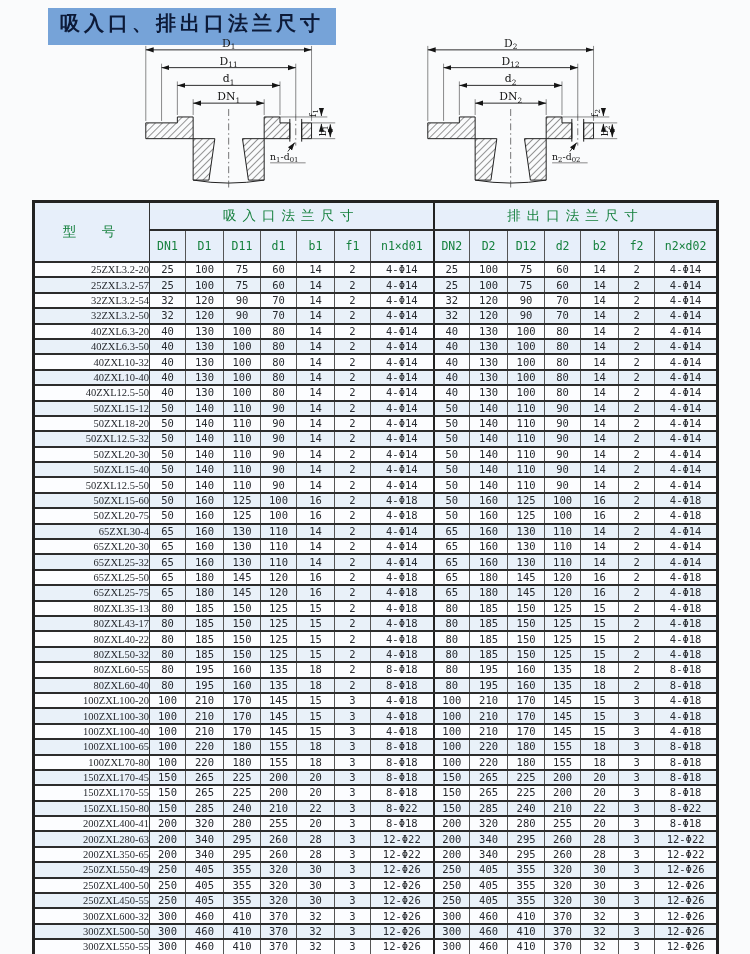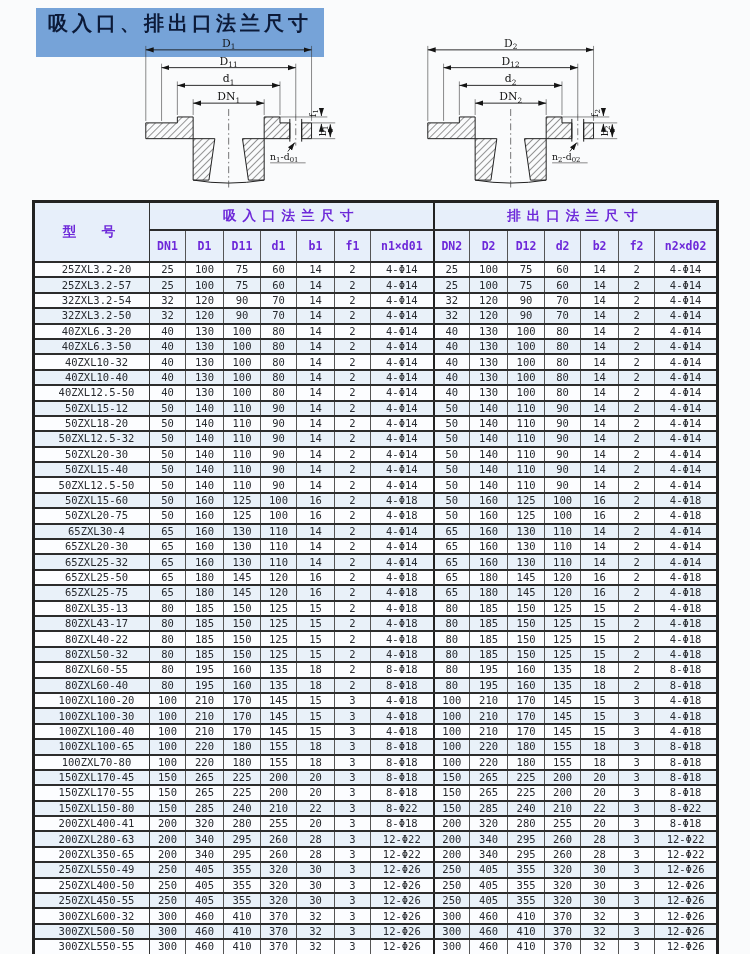--- a/index.html
+++ b/index.html
@@ -4,26 +4,26 @@
 <style>
   html,body { margin:0; padding:0; }
   body {
     width:750px; height:954px;
     background:#fafbfc;
     font-family:"Liberation Sans", sans-serif;
     position:relative;
     overflow:hidden;
   }
   .title-banner {
-    position:absolute; left:36px; top:8px;
+    position:absolute; left:48px; top:8px;
     background:#76a3d8;
     color:#0c1a38;
     font-size:20px; font-weight:bold;
     letter-spacing:4px;
-    padding:2px 12px 20px 12px;
+    padding:2px 12px 8px 12px;
   }
   .flange-diagram { position:absolute; top:36px; }
   #diagram-suction  { left:130px; }
   #diagram-discharge{ left:412px; }
 
   .dl { font-family:"DejaVu Serif","Liberation Serif",serif; font-size:11px; fill:#141414; }
   .dl .sub { font-size:7.5px; }
   .dl.small { font-size:9.5px; }
   .dl.small .sub { font-size:7px; }
 
@@ -43,38 +43,39 @@
     border-left:1px solid #555; border-right:1px solid #555;
     border-top:2px solid #2c2c2c; border-bottom:2px solid #2c2c2c;
     padding:0;
     text-align:center;
     overflow:hidden;
     white-space:nowrap;
   }
   .half-end { border-right:2.5px solid #222 !important; }
   .model-col-end { border-right:1.5px solid #333 !important; }
 
-  #flange-table thead th { background:#e7effa; color:#6d28d9; font-weight:bold; }
+  #flange-table thead th { background:#e7effa; color:#15803d; font-weight:normal; }
   tr.group-row th { height:26px; font-size:13.5px; letter-spacing:6px; }
   th.model-header { font-size:14px; letter-spacing:10px; }
   tr.sub-row th {
     height:30px;
     font-family:"DejaVu Sans Mono","Liberation Mono",monospace;
     font-size:11.5px;
   }
   #flange-table tbody td {
     height:13.4px;
     font-family:"DejaVu Sans Mono","Liberation Mono",monospace;
     font-size:10.5px;
     line-height:13px;
     color:#26292e;
   }
   #flange-table tbody td.model {
-    text-align:center;
+    text-align:right;
     padding-left:9px;
+    font-family:Liberation Serif, serif;
   }
   #flange-table tbody tr:nth-child(odd)  td { background:#fcfdff; }
   #flange-table tbody tr:nth-child(even) td { background:#e9f1f9; }
 </style>
 </head>
 <body>
 
 <div class="title-banner">吸入口、排出口法兰尺寸</div>
 
 <svg id="diagram-suction" class="flange-diagram" viewBox="0 0 225 158" width="222" height="156">

